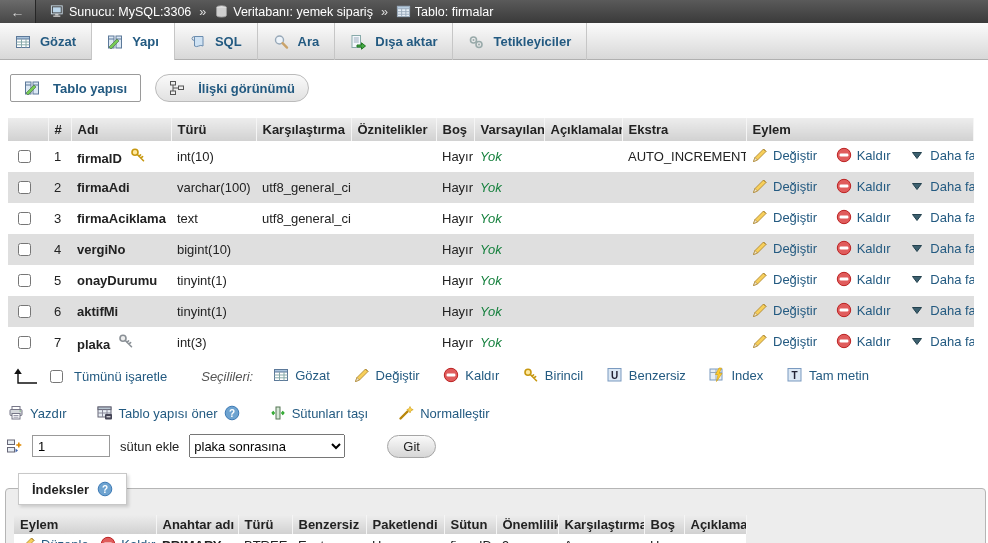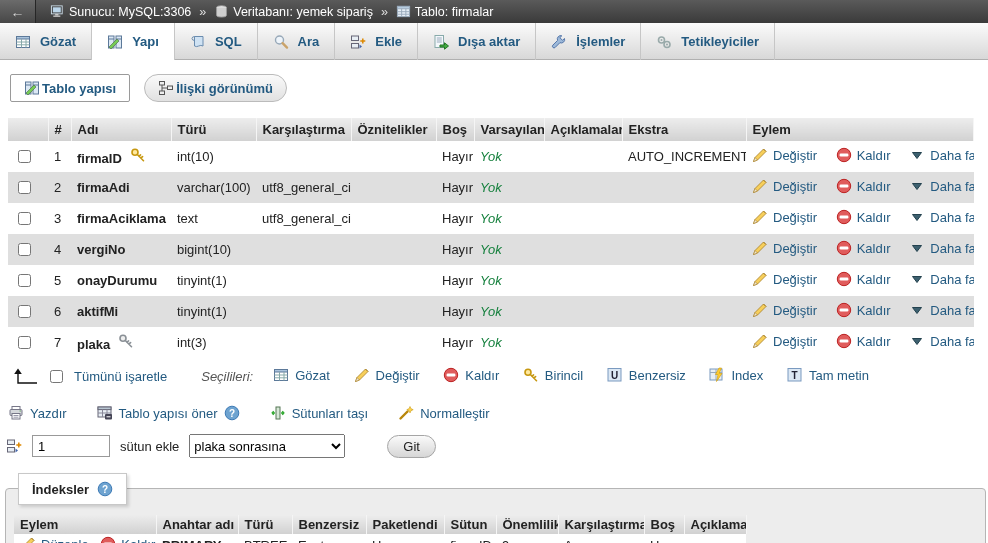--- a/index.html
+++ b/index.html
@@ -37,21 +37,21 @@
     box-shadow:inset 0 -1px 0 #b0b0b0;
   }
   .tab {
     display:flex; align-items:center; gap:9px; padding:0 15px;
     border-right:1px solid #c6c6c6; color:#235a81; font-weight:bold; cursor:pointer;
   }
   .tab.active { background:#fff; }
 
   
   .subtabs { display:flex; align-items:center; gap:14px; margin:14px 0 0 10px; font-weight:bold; }
-  .subtab { display:flex; align-items:center; gap:2px; color:#235a81; cursor:pointer; padding:5px 13px; }
+  .subtab { display:flex; align-items:center; gap:13px; color:#235a81; cursor:pointer; padding:5px 13px; }
   .subtab.active { border:1px solid #9a9a9a; background:#fff; border-radius:2px; }
   .subtab.pill { border:1px solid #bbb; border-radius:14px; background:linear-gradient(#fafafa,#e1e1e1); }
 
   
   table.cols {
     border-collapse:collapse; table-layout:fixed; width:966px;
     margin:16px 0 0 8px; white-space:nowrap;
   }
   .cols th {
     text-align:left; font-weight:bold; padding:4px 6px;
@@ -196,55 +196,36 @@
   <div class="tab">
     <span class="icon">
         <svg viewBox="0 0 16 16">
           <circle cx="6.5" cy="6" r="4" fill="#eef4fa" stroke="#97a8b8" stroke-width="1.4"></circle>
           <line x1="9.6" y1="9.2" x2="14" y2="13.6" stroke="#caa36a" stroke-width="2.4" stroke-linecap="round"></line>
         </svg>
       </span>
     <span class="tab-label">Ara</span>
   </div>
 
-  <div class="tab">
-    <span class="icon">
-        <svg viewBox="0 0 16 16">
-          <rect x="1.5" y="2" width="7" height="4.5" fill="#e8eef4" stroke="#667"></rect>
-          <rect x="1.5" y="9.5" width="7" height="4.5" fill="#e8eef4" stroke="#667"></rect>
-          <path d="M12.8 4.5 v5 M10.3 7 h5" stroke="#d80" stroke-width="1.5"></path>
-          <path d="M9.5 10.5 l2.5 2 l-2.5 2 z" fill="#46a"></path>
-        </svg>
-      </span>
-    <span class="tab-label">Ekle</span>
-  </div>
 
   <div class="tab">
     <span class="icon">
         <svg viewBox="0 0 16 16">
           <rect x="2" y="1.5" width="8.5" height="12" fill="#f4f8fc" stroke="#8aa"></rect>
           <line x1="3.8" y1="4" x2="8.8" y2="4" stroke="#9ab"></line>
           <line x1="3.8" y1="6" x2="8.8" y2="6" stroke="#9ab"></line>
           <line x1="3.8" y1="8" x2="8.8" y2="8" stroke="#9ab"></line>
           <path d="M7 11 h4.5 v-2.2 L15.5 12 L11.5 15.2 v-2.2 h-4.5 z" fill="#4a4" stroke="#272"></path>
         </svg>
       </span>
     <span class="tab-label">Dışa aktar</span>
   </div>
 
 
 
-  <div class="tab">
-    <span class="icon">
-        <svg viewBox="0 0 16 16">
-          <path d="M13.5 4.5 a3.4 3.4 0 0 1 -4.6 4.2 L4.2 13.4 a1.6 1.6 0 0 1 -2.3 -2.3 L6.6 6.4 a3.4 3.4 0 0 1 4.2 -4.6 L8.9 3.7 l2.6 2.6 z" fill="#9db9d9" stroke="#5577aa"></path>
-        </svg>
-      </span>
-    <span class="tab-label">İşlemler</span>
-  </div>
 
   <div class="tab">
     <span class="icon">
         <svg viewBox="0 0 16 16">
           <g fill="none" stroke="#9aa" stroke-width="1.6">
             <circle cx="5.5" cy="6" r="3"></circle>
             <circle cx="11" cy="10.5" r="3"></circle>
           </g>
           <circle cx="5.5" cy="6" r="1" fill="#9aa"></circle>
           <circle cx="11" cy="10.5" r="1" fill="#9aa"></circle>

